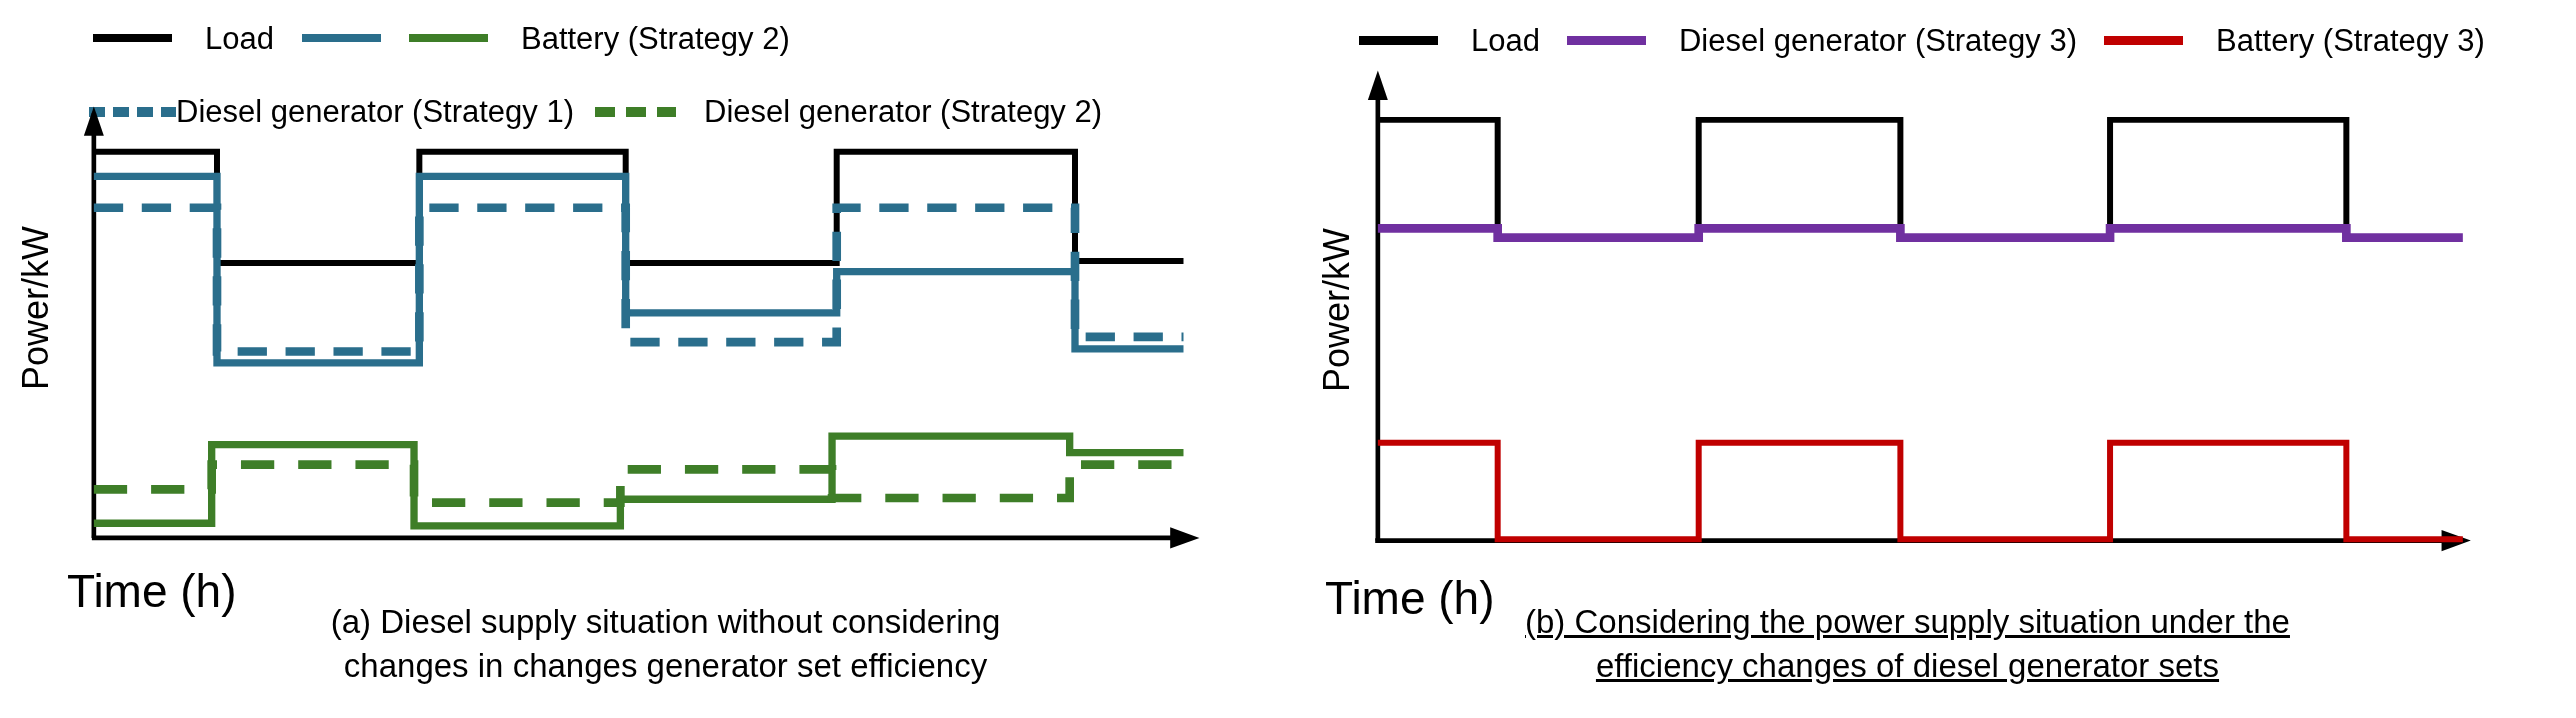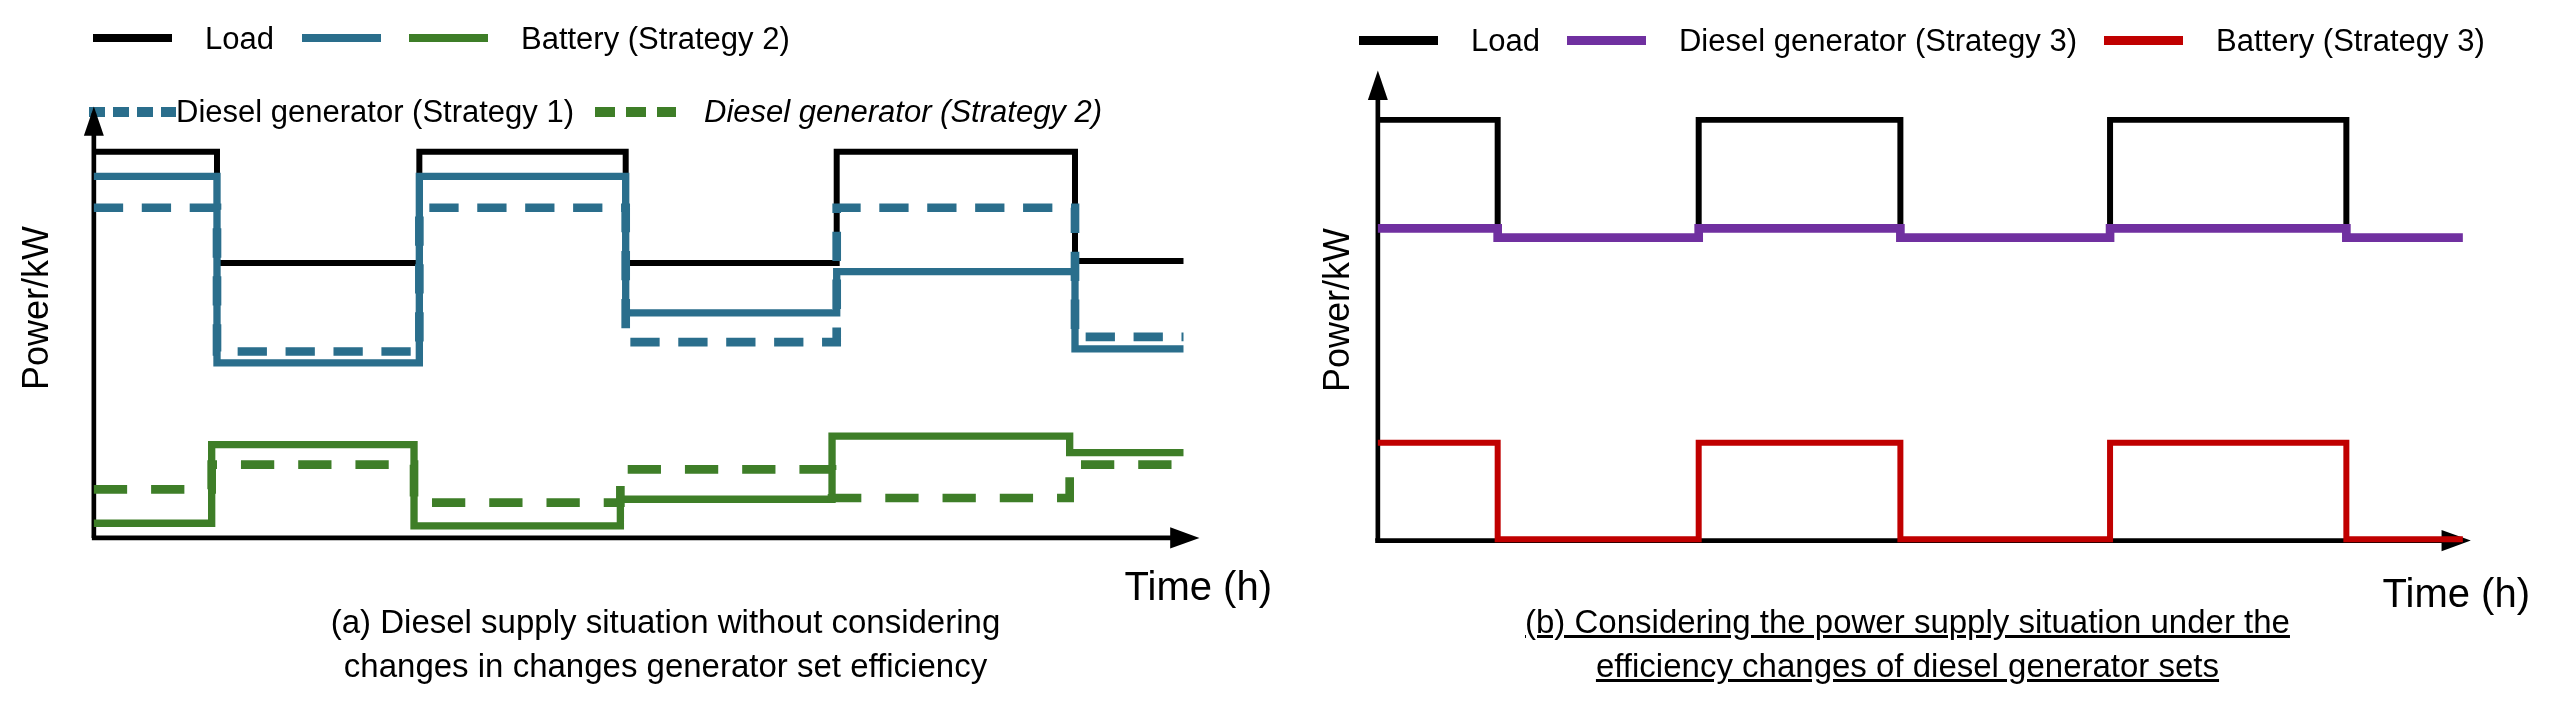--- a/index.html
+++ b/index.html
@@ -5,21 +5,21 @@
   html,body{margin:0;padding:0;background:#ffffff;}
   .page{position:relative;width:2576px;height:719px;background:#ffffff;overflow:hidden;
         font-family:"Liberation Sans",sans-serif;color:#000;}
   svg{position:absolute;left:0;top:0;}
   .legend-row{position:absolute;display:flex;align-items:center;white-space:nowrap;}
   .legend-item{display:flex;align-items:center;}
   .swatch{display:inline-block;flex:0 0 auto;}
   .legend-label{font-size:31px;line-height:1;display:inline-block;}
   .ylabel{position:absolute;font-size:36px;white-space:nowrap;
           transform:translate(-50%,-50%) rotate(-90deg);}
-  .xlabel{position:absolute;font-size:40px;text-align:right;}
+  .xlabel{position:absolute;font-size:46px;text-align:left;}
   .caption{position:absolute;font-size:33px;line-height:44px;text-align:center;}
 </style>
 </head>
 <body>
 
 <div class="page">
 
   <div class="legend-row" id="legend-a1" style="left:93px;top:22.6px;gap:28px;">
       <span class="legend-item" style="gap: 33px;">
         <span class="swatch" style="width: 79px; height: 8.7px; background: rgb(0, 0, 0);"></span>
@@ -31,21 +31,21 @@
       <span class="legend-item" style="gap: 33px;">
         <span class="swatch" style="width: 79px; height: 8.7px; background: rgb(62, 126, 40);"></span>
         <span class="legend-label">Battery (Strategy 2)</span>
       </span>
     </div>
   <div class="legend-row" id="legend-a2" style="left:89px;top:96px;gap:21px;">
       <span class="legend-item" style="">
         <span class="swatch" style="width: 87px; height: 10px; background: repeating-linear-gradient(90deg, rgb(42, 110, 140) 0px, rgb(42, 110, 140) 16px, transparent 16px, transparent 24px);"></span>
         <span class="legend-label">Diesel generator (Strategy 1)</span>
       </span>
-      <span class="legend-item" style="gap: 28px; font-style: italic;">
+      <span class="legend-item" style="gap: 28px;">
         <span class="swatch" style="width: 81px; height: 10px; background: repeating-linear-gradient(90deg, rgb(62, 126, 40) 0px, rgb(62, 126, 40) 20px, transparent 20px, transparent 31px);"></span>
         <span class="legend-label">Diesel generator (Strategy 2)</span>
       </span>
     </div>
   <div class="legend-row" id="legend-b1" style="left:1359px;top:25px;gap:27px;">
       <span class="legend-item" style="gap: 33px;">
         <span class="swatch" style="width: 79px; height: 8.7px; background: rgb(0, 0, 0);"></span>
         <span class="legend-label">Load</span>
       </span>
       <span class="legend-item" style="gap: 33px; align-items: center;">

